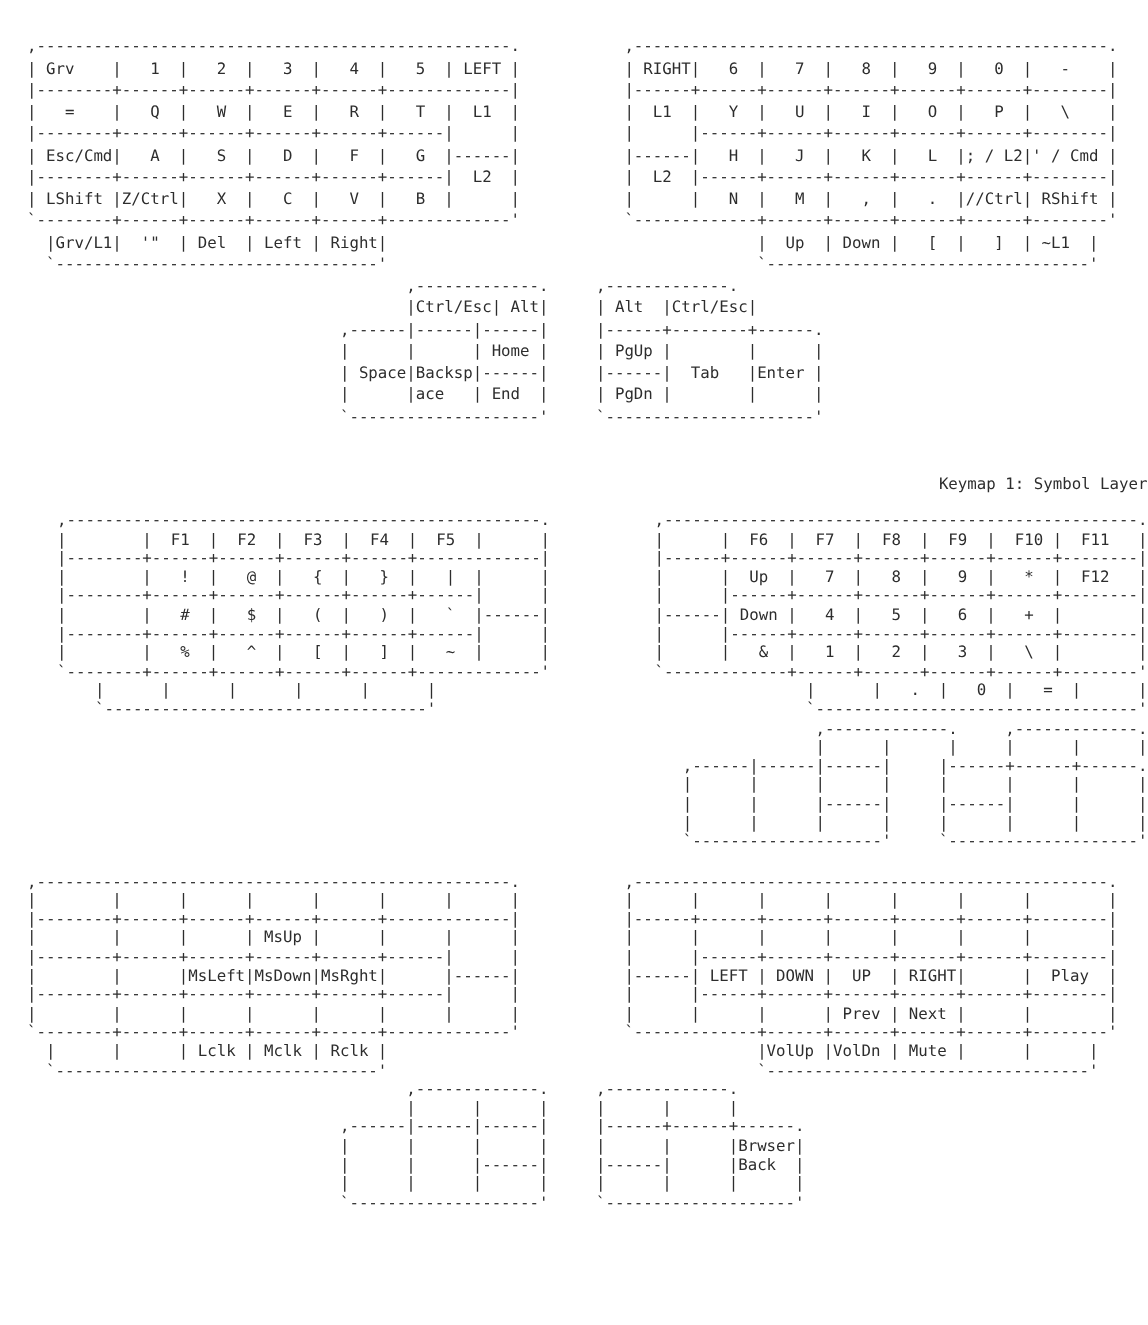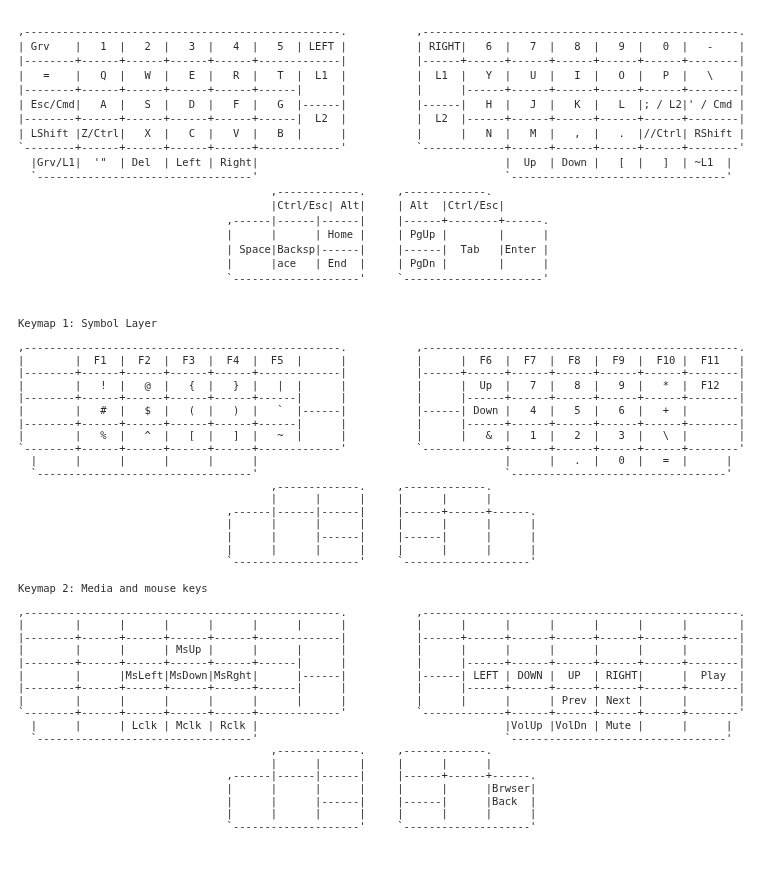--- a/index.html
+++ b/index.html
@@ -9,21 +9,21 @@
     margin:0;
     font-family:"DejaVu Sans Mono","Liberation Mono",monospace;
     color:#2d2d2d;
     font-size:10.5px;
   }
   .km-title { line-height:13px; margin:0 0 11px 0; }
   .km-art   { line-height:12.6px; }
   #k0 .km-title { margin-bottom:17px; }
   #k0 .km-art   { line-height:14.5px; }
   #k0 { margin-bottom:32px; }
-  #k1 { margin-bottom:14px; }
+  #k1 { margin-bottom:14px;text-align:right; }
 </style>
 </head>
 <body style="background: rgb(255, 255, 255);">
 
 <div class="page">
   <section class="keymap" id="k0">
     <pre class="km-art">,--------------------------------------------------.           ,--------------------------------------------------.
 | Grv    |   1  |   2  |   3  |   4  |   5  | LEFT |           | RIGHT|   6  |   7  |   8  |   9  |   0  |   -    |
 |--------+------+------+------+------+-------------|           |------+------+------+------+------+------+--------|
 |   =    |   Q  |   W  |   E  |   R  |   T  |  L1  |           |  L1  |   Y  |   U  |   I  |   O  |   P  |   \    |
@@ -57,21 +57,20 @@
   `----------------------------------'                                       `----------------------------------'
                                         ,-------------.     ,-------------.
                                         |      |      |     |      |      |
                                  ,------|------|------|     |------+------+------.
                                  |      |      |      |     |      |      |      |
                                  |      |      |------|     |------|      |      |
                                  |      |      |      |     |      |      |      |
                                  `--------------------'     `--------------------'</pre>
   </section>
   <section class="keymap" id="k2">
-    <pre class="km-title">Keymap 2: Media and mouse keys</pre>
     <pre class="km-art">,--------------------------------------------------.           ,--------------------------------------------------.
 |        |      |      |      |      |      |      |           |      |      |      |      |      |      |        |
 |--------+------+------+------+------+-------------|           |------+------+------+------+------+------+--------|
 |        |      |      | MsUp |      |      |      |           |      |      |      |      |      |      |        |
 |--------+------+------+------+------+------|      |           |      |------+------+------+------+------+--------|
 |        |      |MsLeft|MsDown|MsRght|      |------|           |------| LEFT | DOWN |  UP  | RIGHT|      |  Play  |
 |--------+------+------+------+------+------|      |           |      |------+------+------+------+------+--------|
 |        |      |      |      |      |      |      |           |      |      |      | Prev | Next |      |        |
 `--------+------+------+------+------+-------------'           `-------------+------+------+------+------+--------'
   |      |      | Lclk | Mclk | Rclk |                                       |VolUp |VolDn | Mute |      |      |

